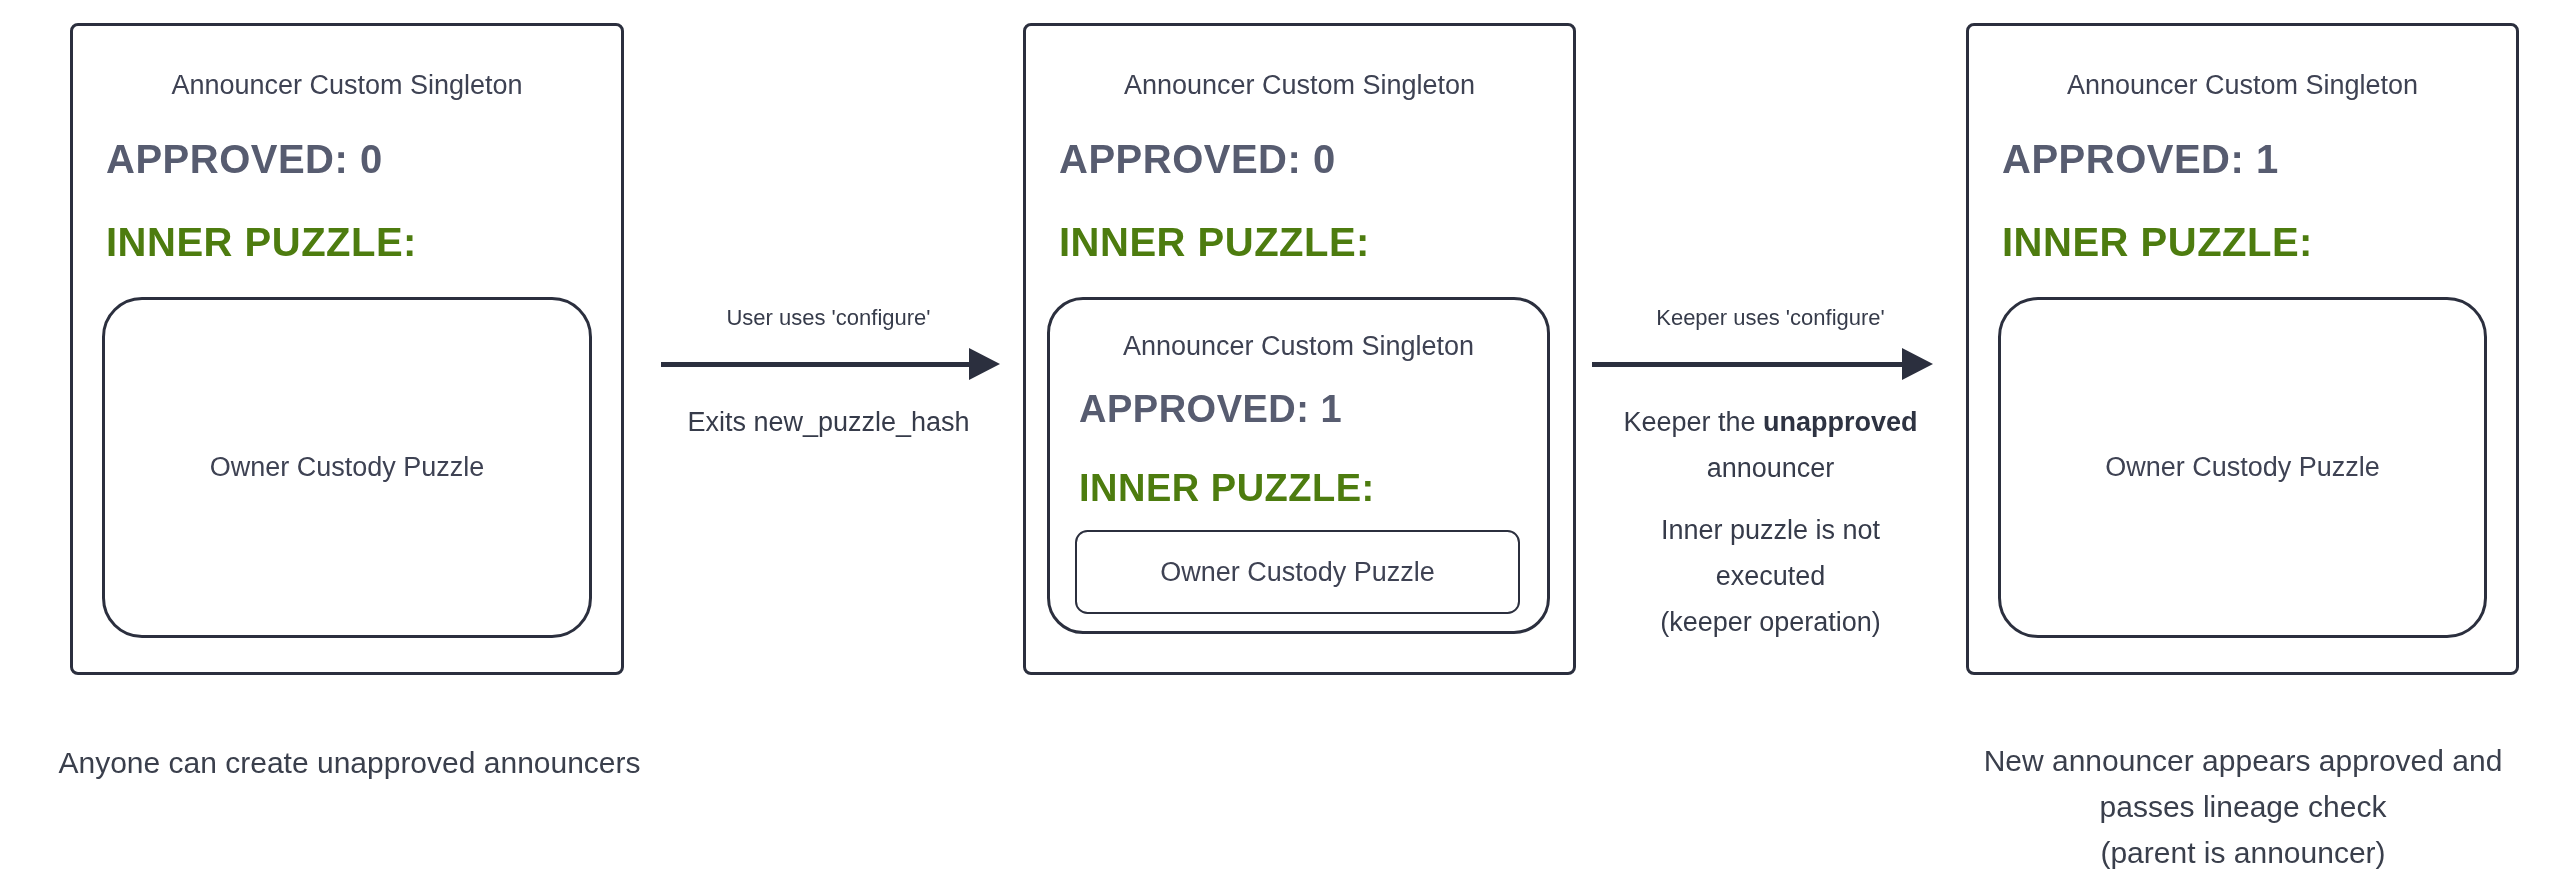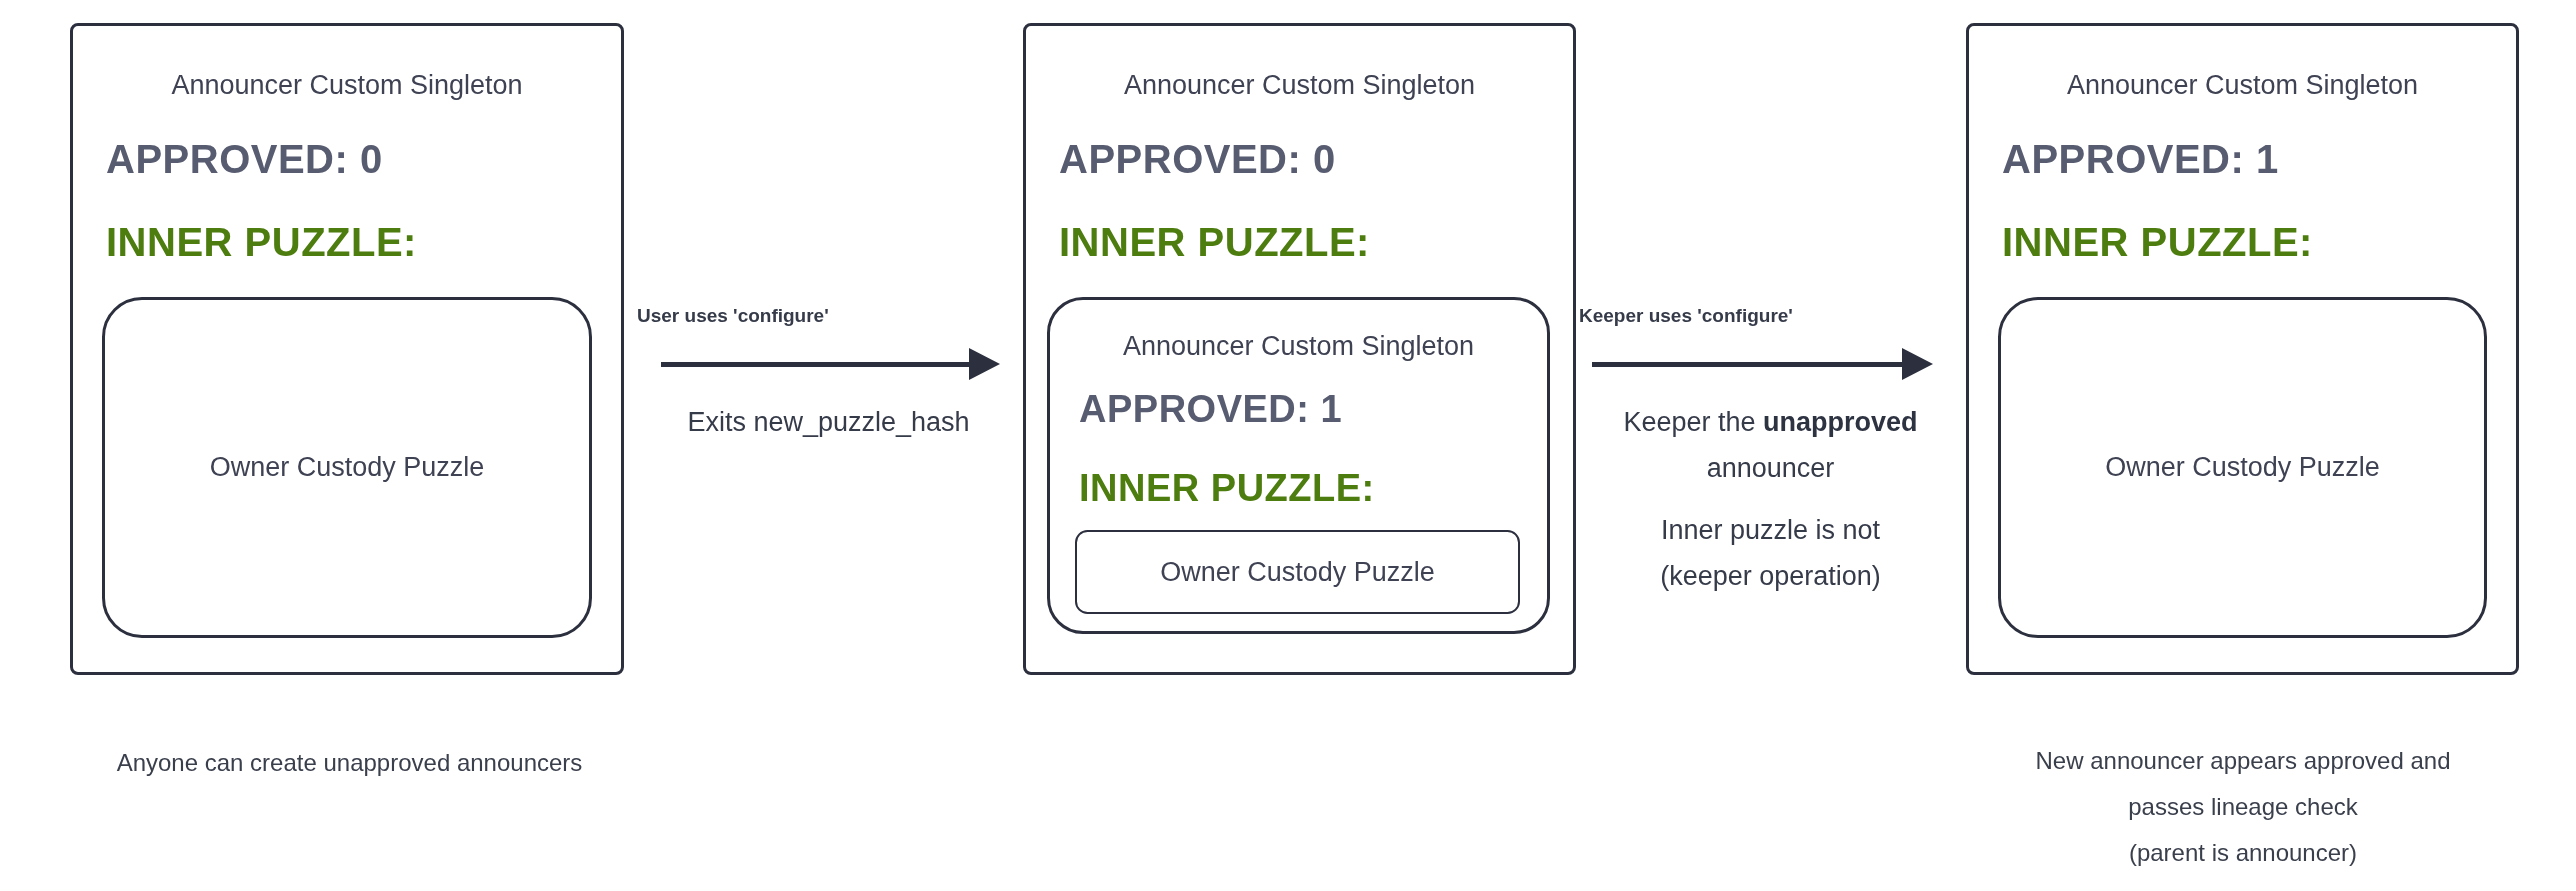--- a/index.html
+++ b/index.html
@@ -55,34 +55,34 @@
   #arrow1-line{left:661px;width:308px;}
   #arrow2-line{left:1592px;width:310px;}
   .arrow-head{
     position:absolute;top:348px;width:0;height:0;
     border-left:31px solid #2b2f3e;border-top:16.3px solid transparent;border-bottom:16.3px solid transparent;
   }
   #arrow1-head{left:969px;}
   #arrow2-head{left:1902px;}
   
   .t-above{
-    position:absolute;top:305px;font-size:19px;color:#363b4a;white-space:nowrap;font-weight:bold;
+    position:absolute;top:305px;text-align:center;font-size:22px;color:#363b4a;white-space:nowrap;
   }
   #t1-above{left:637px;width:383px;}
   #t2-above{left:1579px;width:383px;}
   .t-below{
     position:absolute;top:399px;text-align:center;font-size:27px;color:#363b4a;line-height:46px;
   }
   #t1-below{left:637px;width:383px;}
   #t2-below{left:1579px;width:383px;}
   .t-gap{margin-top:16.3px;}
   .t-below strong{font-weight:bold;color:#2e3342;}
   
   .caption{
-    position:absolute;text-align:center;font-size:24px;color:#3a3f4c;line-height:46px;
+    position:absolute;text-align:center;font-size:30px;color:#3a3f4c;line-height:46px;
   }
   #caption1{left:36px;width:627px;top:740px;}
   #caption3{left:1955px;width:576px;top:738px;}
 </style>
 </head>
 <body>
 
 <div class="stage" id="stage1">
   <div class="stage-title">Announcer Custom Singleton</div>
   <div class="approved">APPROVED: 0</div>
@@ -113,20 +113,21 @@
   </div>
 </div>
 
 <div class="t-above" id="t2-above">Keeper uses 'configure'</div>
 <div class="arrow-line" id="arrow2-line"></div>
 <div class="arrow-head" id="arrow2-head"></div>
 <div class="t-below" id="t2-below">
   <div><span>Keeper the </span><strong>unapproved</strong></div>
   <div>announcer</div>
   <div class="t-gap">Inner puzzle is not</div>
+  <div>executed</div>
   <div>(keeper operation)</div>
 </div>
 
 <div class="stage" id="stage3">
   <div class="stage-title">Announcer Custom Singleton</div>
   <div class="approved">APPROVED: 1</div>
   <div class="inner-puzzle-label">INNER PUZZLE:</div>
   <div class="inner-box">
     <span>Owner Custody Puzzle</span>
   </div>

